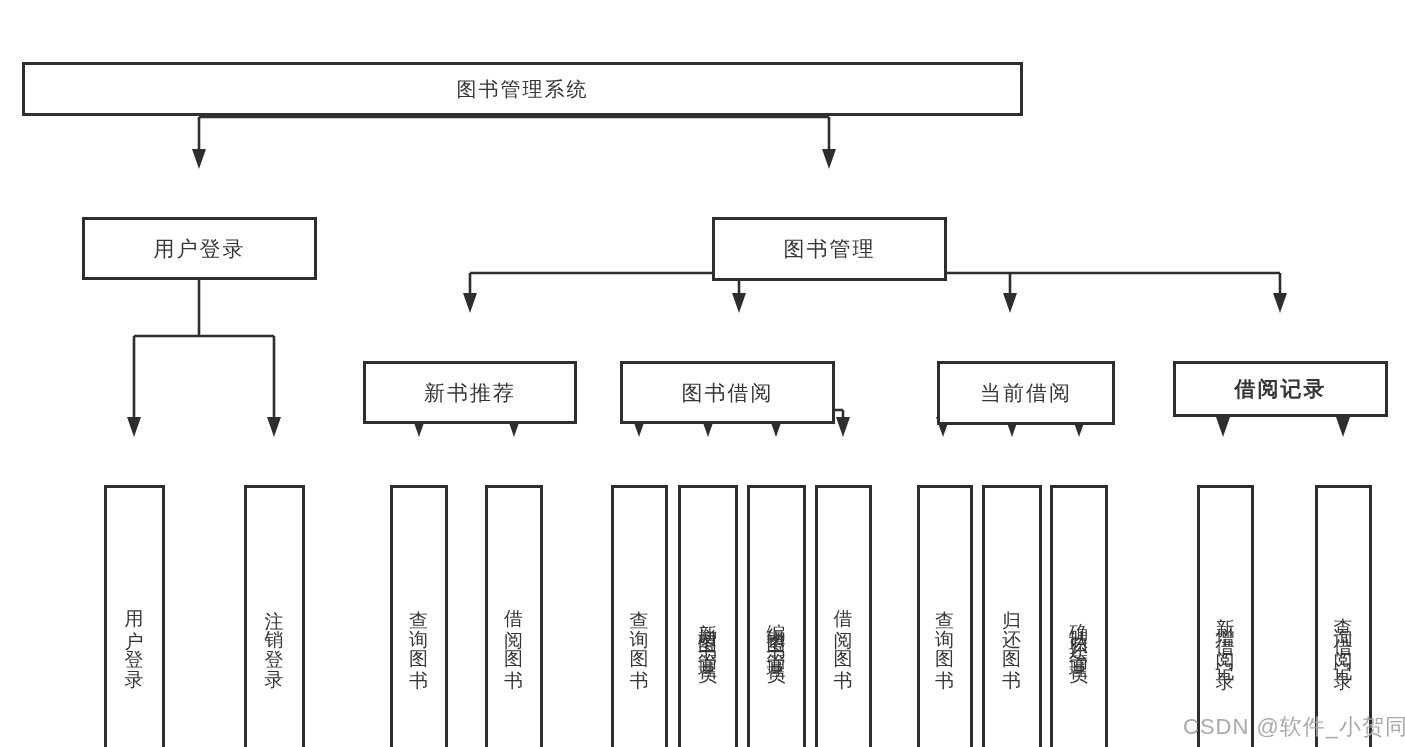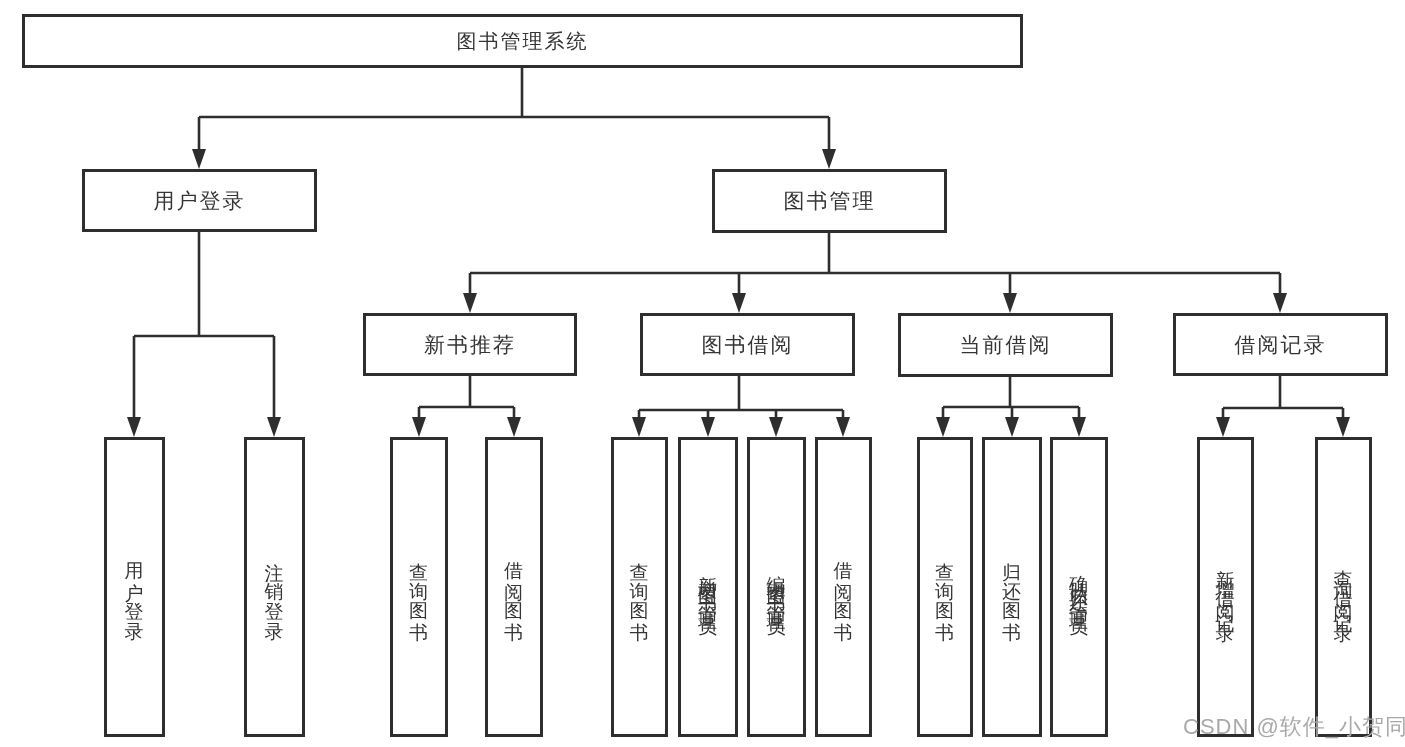--- a/index.html
+++ b/index.html
@@ -23,20 +23,21 @@
   }
   .node {
     position: absolute;
     box-sizing: border-box;
     border: 3px solid #2e2e2e;
     background: #ffffff;
     display: flex;
     align-items: center;
     justify-content: center;
     color: #353535;
+    margin-top: 48px;
   }
   .node.h-label {
     font-size: 21px;
     letter-spacing: 2px;
     font-weight: 500;
   }
   .node.root {
     left: 22px; top: 14px; width: 1001px; height: 54px;
     font-size: 20px;
   }
@@ -109,23 +110,23 @@
       <polygon points="1336,417 1350,417 1343,437"></polygon>
     </g>
   </svg>
 
   <div class="node root h-label">图书管理系统</div>
 
   <div class="node h-label" style="left:82px; top:169px; width:235px; height:63px;">用户登录</div>
   <div class="node h-label" style="left:363px; top:313px; width:214px; height:63px;">新书推荐</div>
 
   <div class="node h-label" style="left:712px; top:169px; width:235px; height:64px;">图书管理</div>
-  <div class="node h-label" style="left:640px; top:313px; width:215px; height:63px;">图书借阅</div>
-  <div class="node h-label" style="left:898px; top:313px; width:215px; height:64px;">当前借阅</div>
-  <div class="node h-label" style="left:1173px; top:313px; width:215px; height:63px;">借阅记录</div>
+  <div class="node h-label" style="left:620px; top:313px; width:215px; height:63px;">图书借阅</div>
+  <div class="node h-label" style="left:937px; top:313px; width:178px; height:64px;">当前借阅</div>
+  <div class="node h-label" style="left:1173px; top:313px; width:215px; height:56px;font-weight:bold;">借阅记录</div>
 
   <div class="node leaf" style="left:104px; width:61px;">
     <span class="vtext sp-wide">用户登录</span>
   </div>
   <div class="node leaf" style="left:244px; width:61px;">
     <span class="vtext sp-wide">注销登录</span>
   </div>
 
   <div class="node leaf" style="left:390px; width:58px;">
     <span class="vtext sp-wide">查询图书</span>

